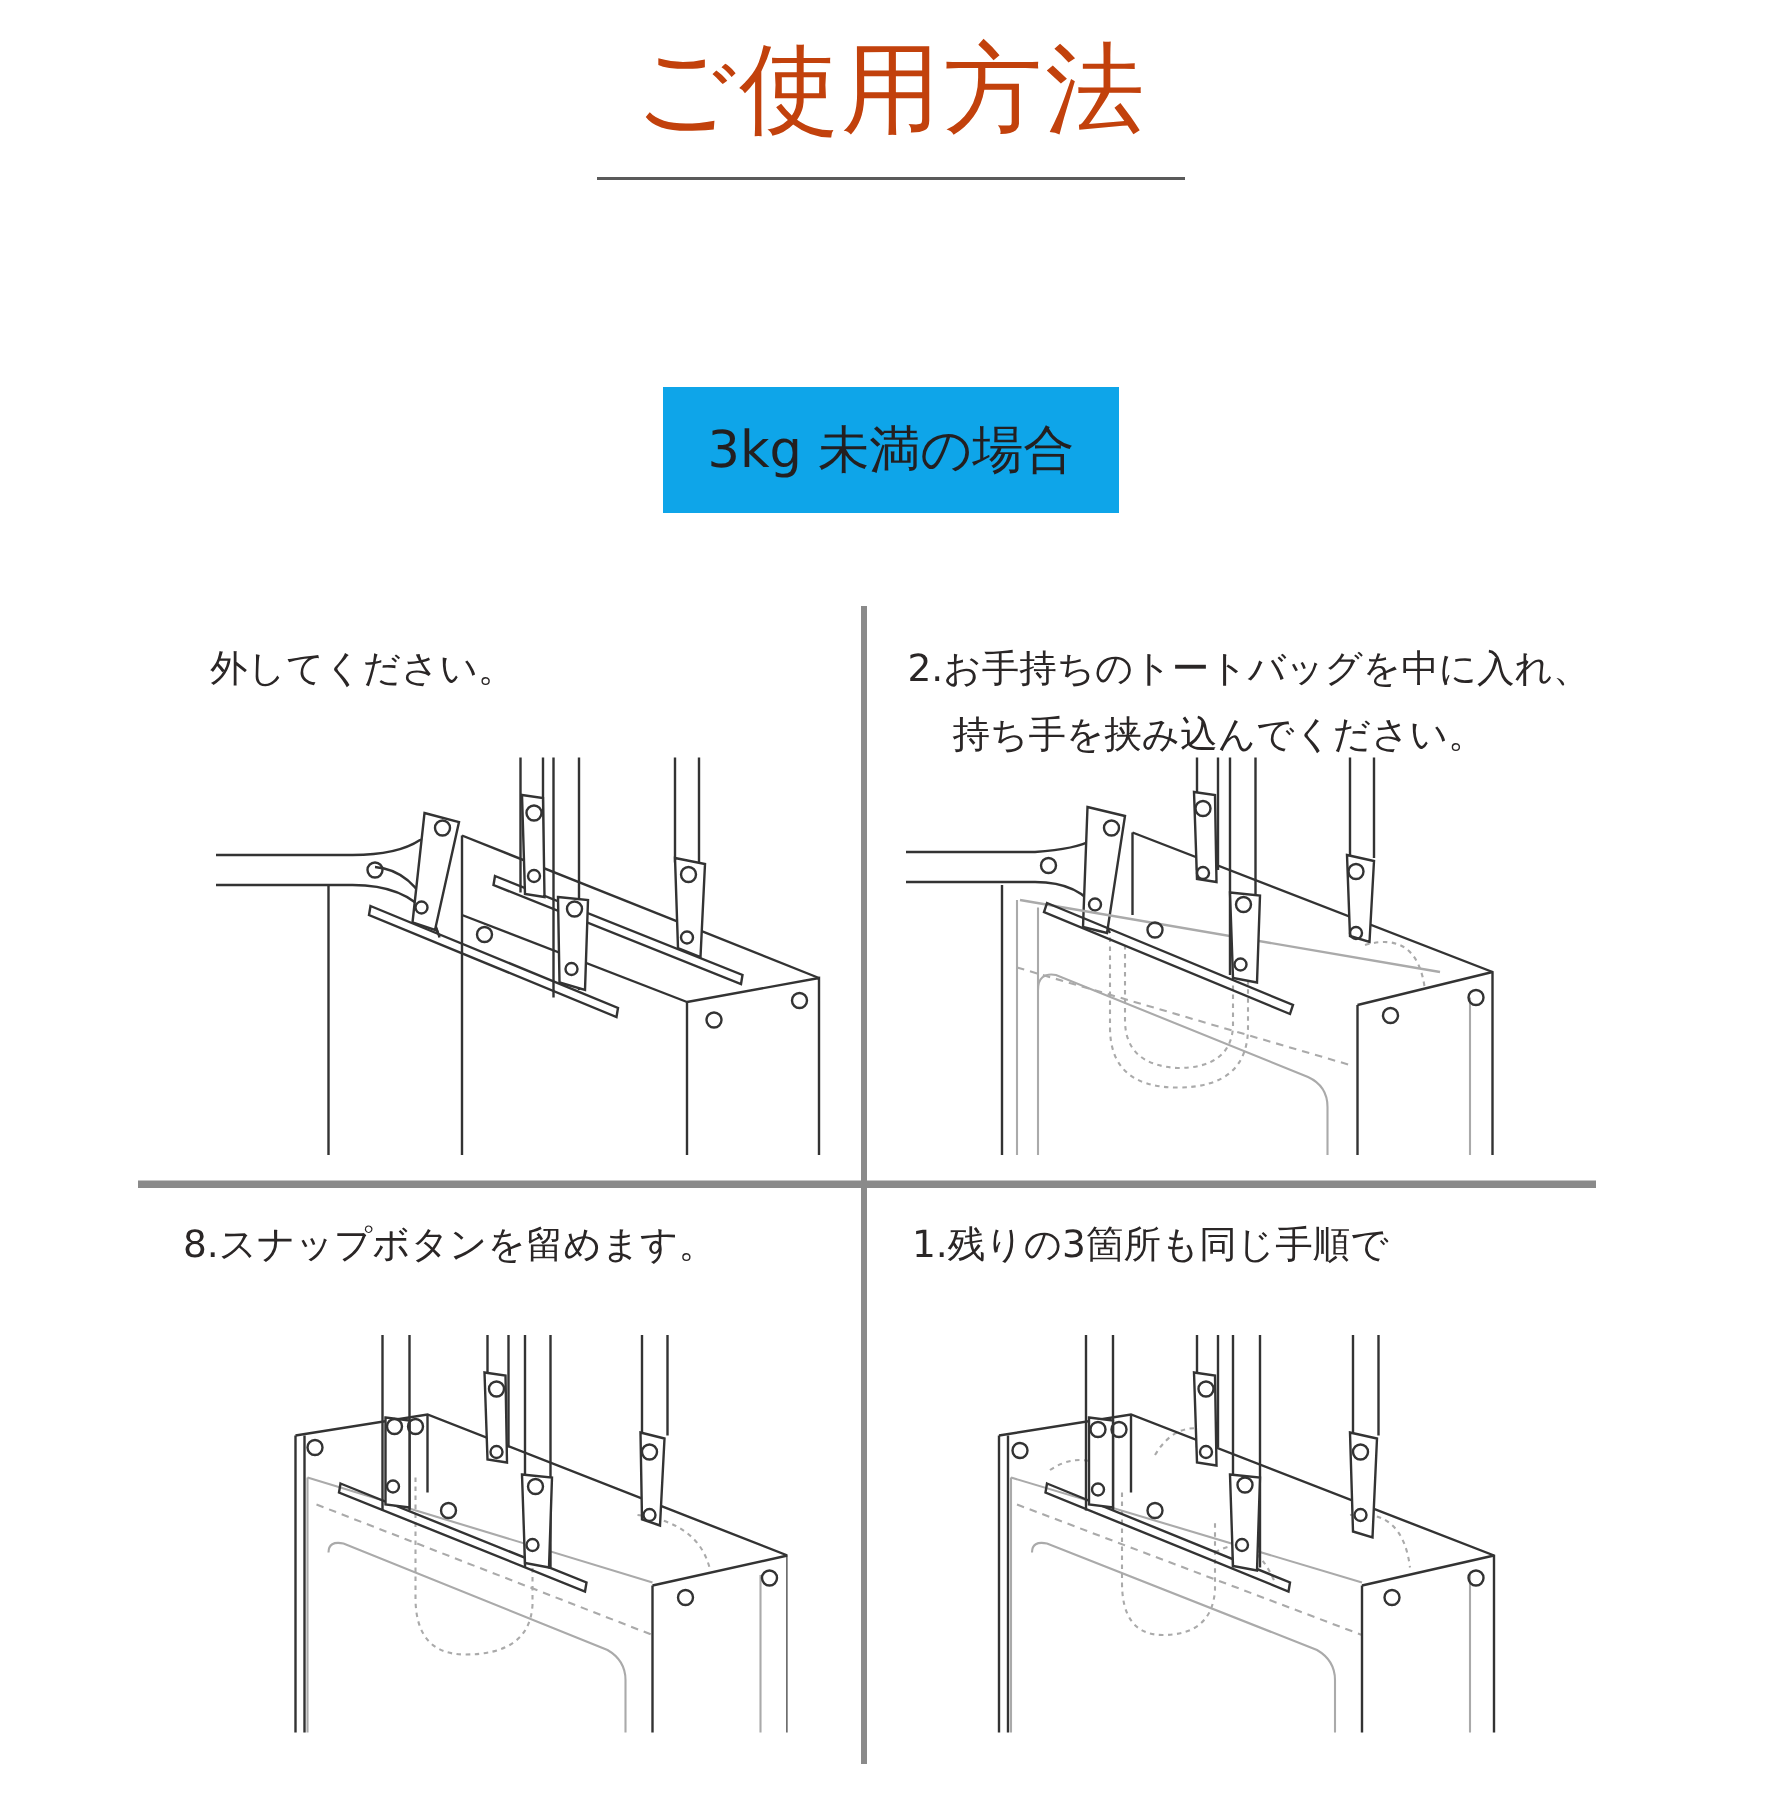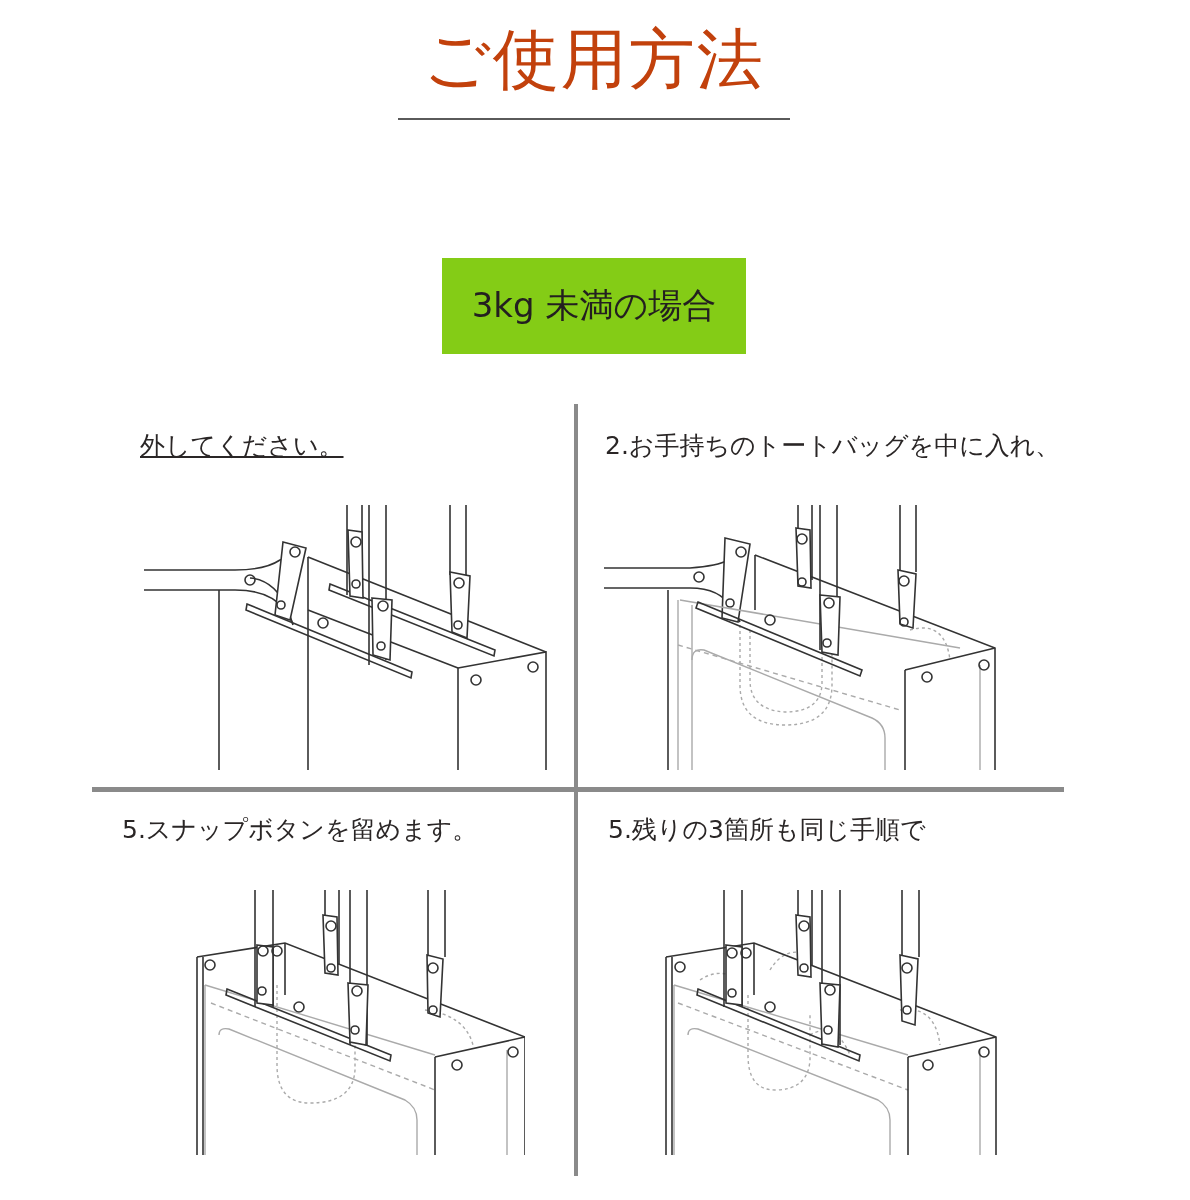--- a/index.html
+++ b/index.html
@@ -11,37 +11,37 @@
     .title {
       position: absolute; left: 398px; top: 18px; width: 392px;
       text-align: center; font-size: 66px; font-weight: 300; letter-spacing: 2px;
       color: #c2410c; line-height: 84px;
     }
     .title-rule {
       position: absolute; left: 398px; top: 118px; width: 392px; height: 2px;
       background: #5a5a5a;
     }
     .badge {
-      position: absolute; left: 442px; top: 258px; width: 304px; height: 96px;
-      background: #84cc16; display: flex; align-items: center; justify-content: center;
+      position: absolute; left: 442px; top: 258px; width: 304px; height: 84px;
+      background: #0ea5e9; display: flex; align-items: center; justify-content: center;
       font-size: 34px; color: #231f20; letter-spacing: 0px;
     }
     .v-divider {
       position: absolute; left: 574px; top: 404px; width: 4px; height: 772px;
       background: #8a8a8a;
     }
     .h-divider {
       position: absolute; left: 92px; top: 787px; width: 972px; height: 5px;
       background: #8a8a8a;
     }
     .step-text {
       position: absolute; font-size: 25px; line-height: 44px; color: #2a2626;
       white-space: nowrap;
     }
-    .step-text .l2 { display: block; padding-left: 14px; text-decoration: underline; }
+    .step-text .l2 { display: block; padding-left: 14px; }
     .illus { position: absolute; }
     .illus svg { display: block; }
   </style>
 </head>
 <body>
 
 <div class="title">ご使用方法</div>
 <div class="title-rule"></div>
 <div class="badge">
   <span>3kg 未満の場合</span>
@@ -88,20 +88,21 @@
     <path d="M310 5 V75 M326 5 V75"></path>
     <path d="M310 72 L330 76 L327 138 L312 132 Z" fill="#fff"></path>
     <circle cx="319" cy="83" r="5"></circle>
       <circle cx="318" cy="125" r="4"></circle>
     <circle cx="183" cy="123" r="5"></circle>
   </svg>
 </div>
 
 <div class="step-text" style="left:605px; top:424px;">
   <span>2.お手持ちのトートバッグを中に入れ、</span>
+  <span class="l2" style="padding-left:30px;">持ち手を挟み込んでください。</span>
 </div>
 <div class="illus" style="left:600px; top:500px;">
   <svg width="420" height="280" viewBox="0 0 420 280" fill="none" stroke="#333" stroke-width="1.6">
 
     <g stroke="#aaa" stroke-width="1.4">
       <path d="M78 100 V270 M92 105 V270"></path>
       <path d="M92 160 Q92 148 104 150 L272 218 Q285 224 285 238 V270"></path>
       <path d="M78 145 L300 210" stroke-dasharray="5 4"></path>
       <path d="M150 130 V180 Q150 210 185 212 Q220 212 222 185 V140" stroke-dasharray="3 3"></path>
       <path d="M140 125 V185 Q140 225 185 225 Q232 225 232 185 V135" stroke-dasharray="3 3"></path>
@@ -137,21 +138,21 @@
       <circle cx="227" cy="143" r="4"></circle>
     <path d="M300 5 V72 M316 5 V72"></path>
     <path d="M298 70 L316 74 L313 128 L300 124 Z" fill="#fff"></path>
     <circle cx="304" cy="81" r="5"></circle>
       <circle cx="304" cy="122" r="4"></circle>
     <circle cx="170" cy="120" r="5"></circle>
   </svg>
 </div>
 
 <div class="step-text" style="left:122px; top:808px;">
-  <span>5.スナップボタンを留めます。</span>
+  <span>8.スナップボタンを留めます。</span>
 </div>
 <div class="illus" style="left:185px; top:885px;">
   <svg width="340" height="290" viewBox="0 0 340 290" fill="none" stroke="#333" stroke-width="1.6">
     <g stroke="#aaa" stroke-width="1.4">
       <path d="M20 100 V270 M34 150 Q34 142 44 144 L220 215 Q232 222 232 235 V270"></path>
       <path d="M26 118 L250 205" stroke-dasharray="5 4"></path>
       <path d="M92 100 V180 Q92 218 125 218 Q168 218 170 185 V130" stroke-dasharray="3 3"></path>
       <path d="M240 125 Q280 130 288 160" stroke-dasharray="3 3"></path>
       <path d="M322 165 V270"></path>
       <path d="M20 100 L250 170"></path>
@@ -181,21 +182,21 @@
       <circle cx="170" cy="145" r="4"></circle>
     <path d="M243 5 V72 M260 5 V72"></path>
     <path d="M242 70 L258 74 L255 132 L243 128 Z" fill="#fff"></path>
     <circle cx="248" cy="83" r="5"></circle>
       <circle cx="248" cy="125" r="4"></circle>
     <circle cx="114" cy="122" r="5"></circle>
   </svg>
 </div>
 
 <div class="step-text" style="left:608px; top:808px;">
-  <span>5.残りの3箇所も同じ手順で</span>
+  <span>1.残りの3箇所も同じ手順で</span>
 </div>
 <div class="illus" style="left:650px; top:885px;">
   <svg width="350" height="290" viewBox="0 0 350 290" fill="none" stroke="#333" stroke-width="1.6">
     <g stroke="#aaa" stroke-width="1.4">
       <path d="M24 100 V270 M38 150 Q38 142 48 144 L228 215 Q240 222 240 235 V270"></path>
       <path d="M28 118 L258 205" stroke-dasharray="5 4"></path>
       <path d="M98 110 V170 Q98 205 125 205 Q158 205 160 175 V130" stroke-dasharray="3 3"></path>
       <path d="M120 85 Q135 60 160 70" stroke-dasharray="3 3"></path>
       <path d="M50 95 Q65 85 80 90" stroke-dasharray="3 3"></path>
       <path d="M160 150 Q185 135 200 170" stroke-dasharray="3 3"></path>

